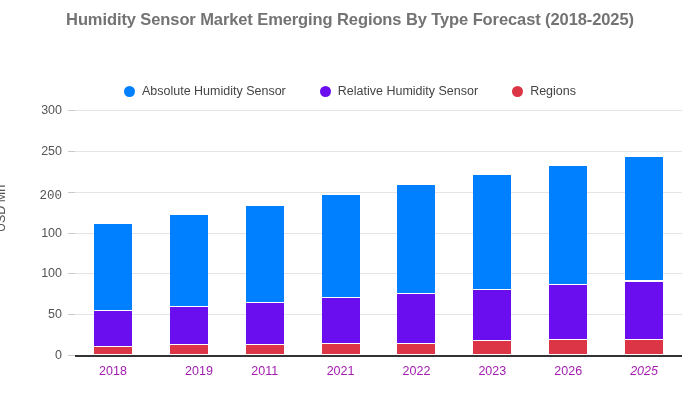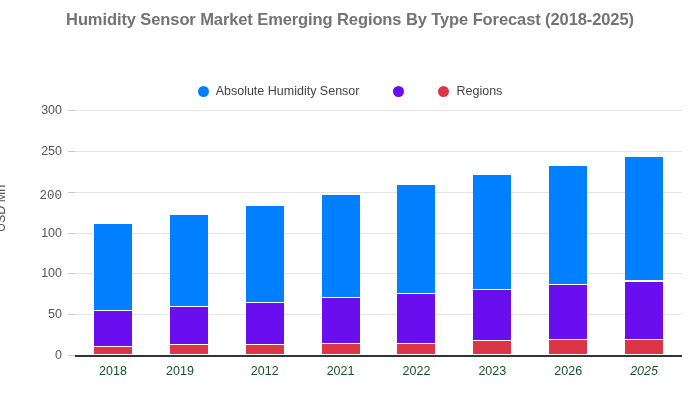--- a/index.html
+++ b/index.html
@@ -134,37 +134,38 @@
     width: 100%;
   }
 
   
   .x-tick-label {
     position: absolute;
     top: 364px;
     width: 60px;
     text-align: center;
     font-size: 12.5px;
-    color: #14532d;
+    color: #a21caf;
   }
 </style>
 </head>
 <body>
 
 <div id="chart-root">
 
   <div class="chart-title">Humidity Sensor Market Emerging Regions By Type Forecast (2018-2025)</div>
 
   <div class="legend">
     <div class="legend-item">
       <span class="legend-marker" style="background: rgb(0, 127, 255);"></span>
       <span class="legend-label">Absolute Humidity Sensor</span>
     </div>
     <div class="legend-item">
       <span class="legend-marker" style="background: rgb(106, 13, 239);"></span>
+      <span class="legend-label">Relative Humidity Sensor</span>
     </div>
     <div class="legend-item">
       <span class="legend-marker" style="background: rgb(220, 53, 69);"></span>
       <span class="legend-label">Regions</span>
     </div>
   </div>
 
   <div class="y-axis-title">USD Mn</div>
 
   <div class="y-ticks" id="y-ticks-layer">
@@ -230,22 +231,22 @@
         <div class="bar-seg" style="top: 230.3px; height: 13.7px; background: rgb(220, 53, 69);"></div>
         <div class="bar-seg" style="top: 171.5px; height: 57.8px; background: rgb(106, 13, 239);"></div>
         <div class="bar-seg" style="top: 47.3667px; height: 123.133px; background: rgb(0, 127, 255);"></div>
       </div>
     </div>
 
   <div class="axis-baseline"></div>
 
   <div id="x-labels-layer">
       <div class="x-tick-label" style="left: 82.9375px;">2018</div>
-      <div class="x-tick-label" style="left: 150px;">2019</div>
-      <div class="x-tick-label" style="left: 234.688px;">2012</div>
+      <div class="x-tick-label" style="left: 169px;">2019</div>
+      <div class="x-tick-label" style="left: 234.688px;">2011</div>
       <div class="x-tick-label" style="left: 310.562px;">2021</div>
       <div class="x-tick-label" style="left: 386.438px;">2022</div>
       <div class="x-tick-label" style="left: 462.312px;">2023</div>
       <div class="x-tick-label" style="left: 538.188px;">2026</div>
       <div class="x-tick-label" style="left: 614.062px; font-style: italic;">2025</div>
     </div>
 
 </div>
 
 </body></html>

